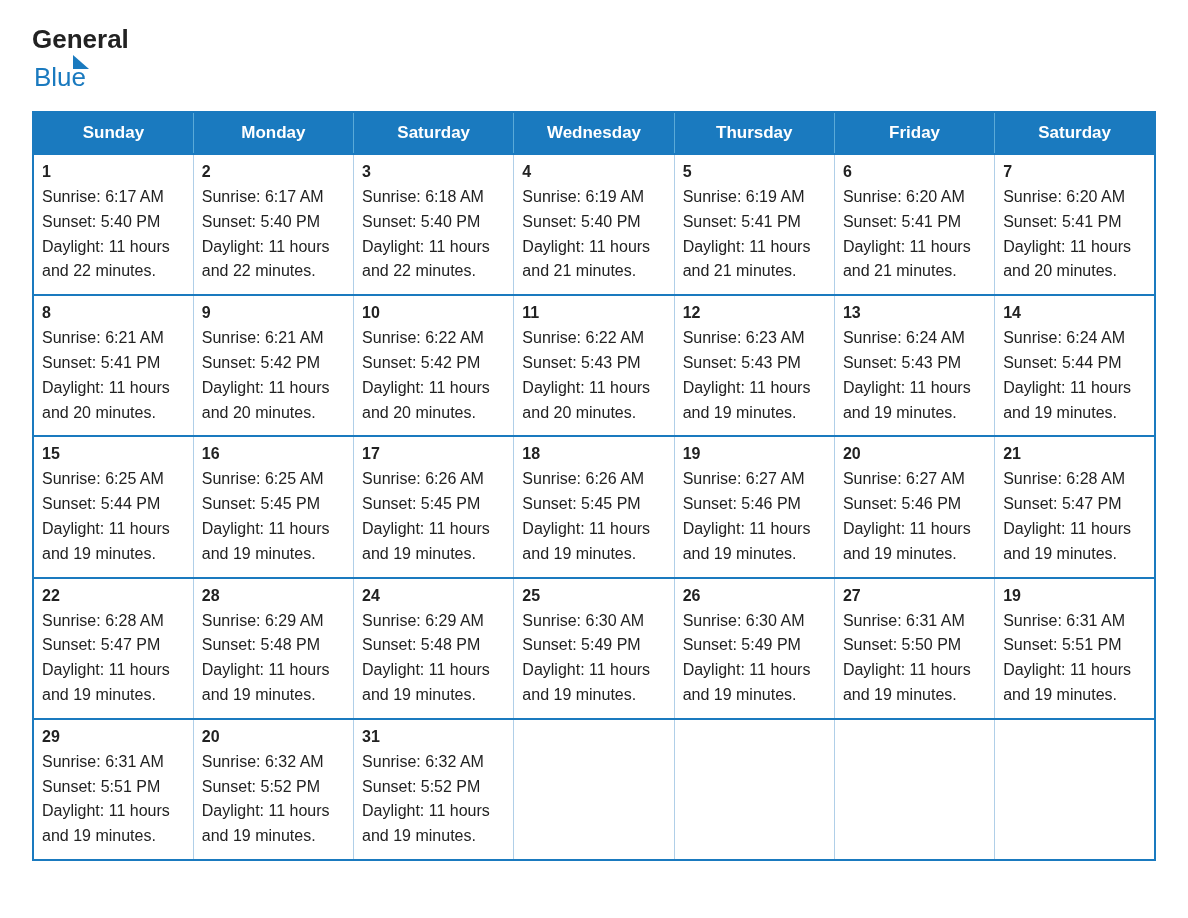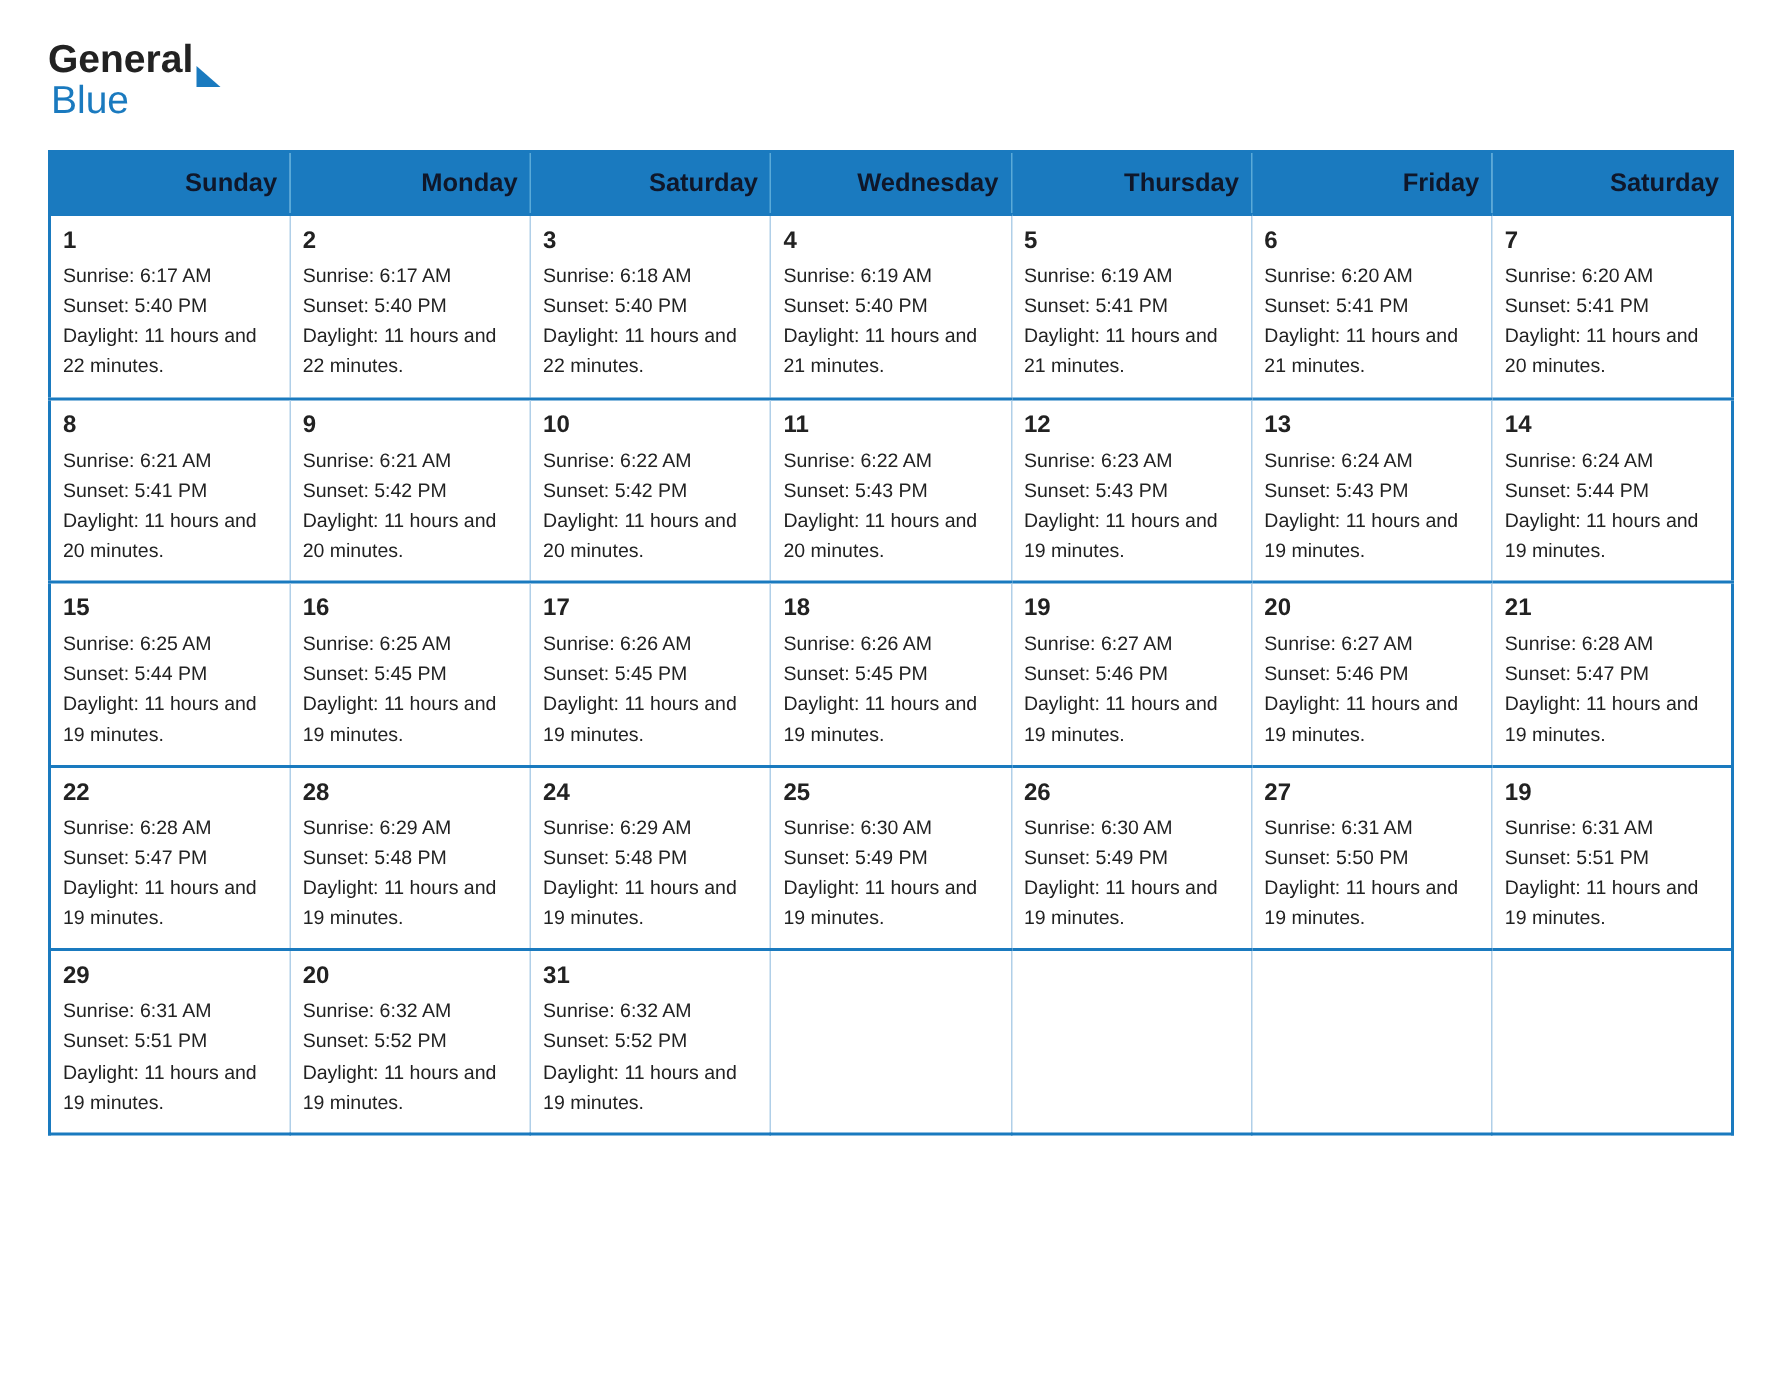--- a/index.html
+++ b/index.html
@@ -31,25 +31,25 @@
       color: #444;
       margin-top: 4px;
     }
     .calendar {
       width: 100%;
       border-collapse: collapse;
       border: 2px solid #1a7abf;
     }
     .calendar th {
       background: #1a7abf;
-      color: #0f172a;
+      color: #ffffff;
       font-size: 17px;
       font-weight: bold;
       padding: 10px 8px;
-      text-align: right;
+      text-align: center;
       border-right: 1px solid #5aaad8;
     }
     .calendar th:last-child {
       border-right: none;
     }
     .calendar td {
       vertical-align: top;
       padding: 8px 8px 10px 8px;
       border-top: 2px solid #1a7abf;
       border-right: 1px solid #b0cfe8;
@@ -64,34 +64,35 @@
     .calendar tr:last-child td {
       border-bottom: none;
     }
     .day-number {
       font-size: 16px;
       font-weight: bold;
       display: block;
       margin-bottom: 4px;
     }
     .day-info {
-      font-size: 13px;
+      font-size: 16px;
       line-height: 1.55;
       color: #222;
     }
     .empty-cell {
       background: #fff;
     }
     .logo-wrapper {
       display: flex;
       flex-direction: column;
     }
     .logo-top {
       display: flex;
-      align-items: flex-end;
+      align-items: center;
+      flex-direction: column;
     }
     .logo-g {
       font-size: 26px;
       font-weight: bold;
       color: #222;
     }
     .logo-arrow {
       width: 0;
       height: 0;
       border-style: solid;

